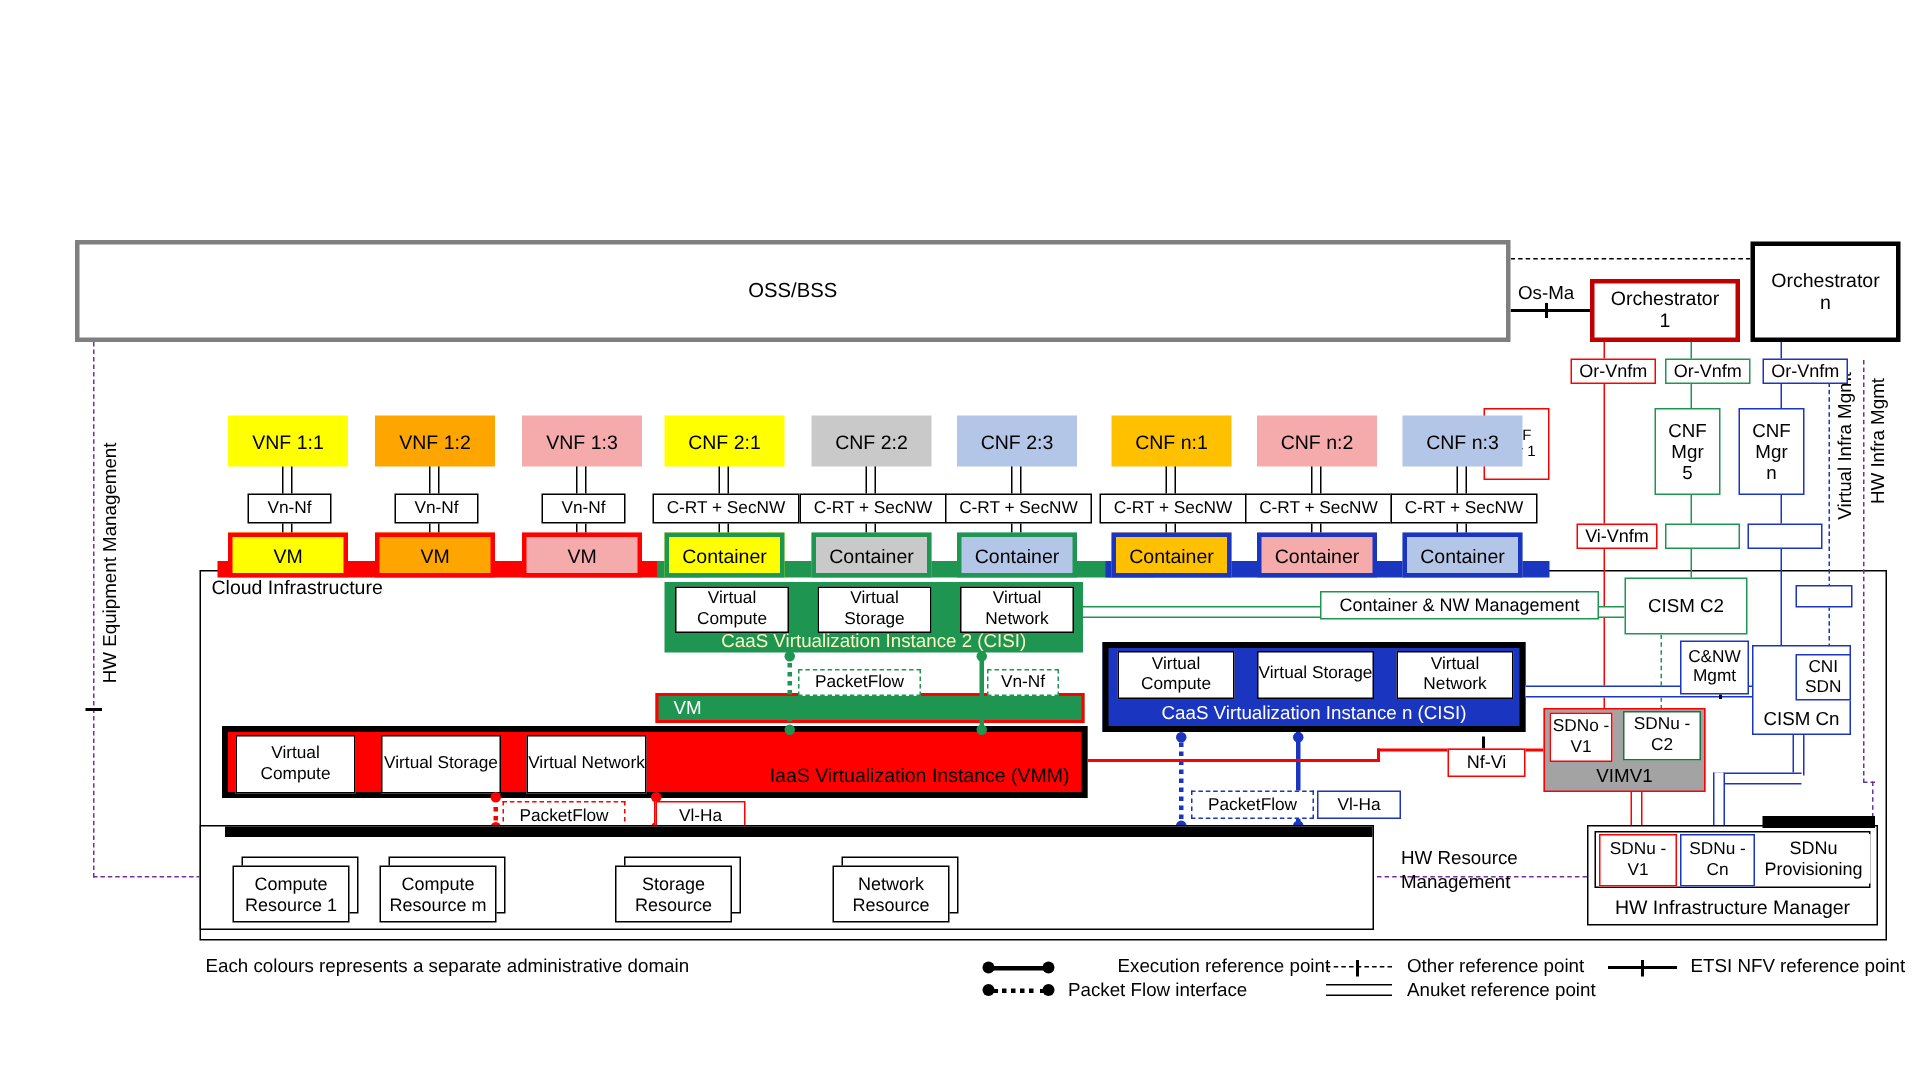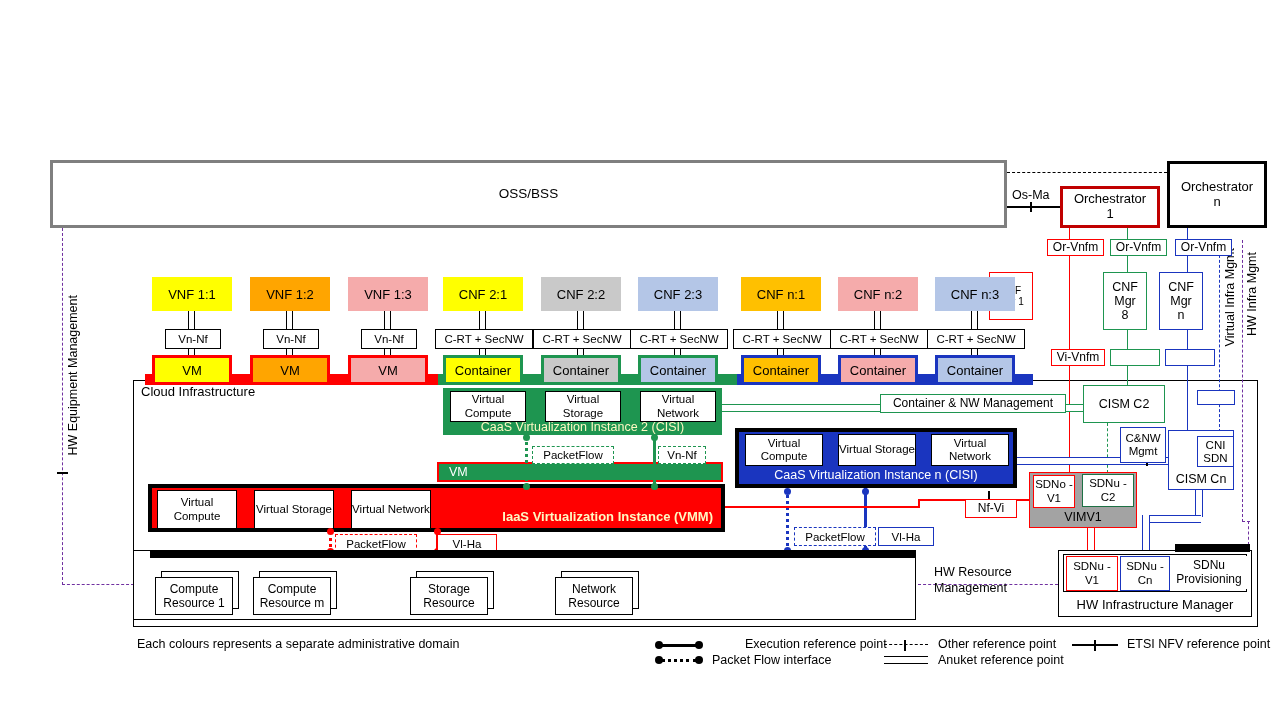--- a/index.html
+++ b/index.html
@@ -80,21 +80,21 @@
   <div class="b" style="left:1107px;top:423px;height:50px;border-left:1.7px dashed var(--green);"></div>
 
   <div class="box" style="left:1060px;top:186px;width:100px;height:42px;border:3px solid var(--darkred);font-size:13px;padding:0 12px;">Orchestrator 1</div>
   <div class="box" style="left:1167px;top:161px;width:100px;height:67px;border:3px solid #000;font-size:13px;padding:0 12px;">Orchestrator n</div>
 
   <div class="box" style="left:1047px;top:239px;width:57px;height:17px;border:1.6px solid var(--red);font-size:12px;">Or-Vnfm</div>
   <div class="box" style="left:1110px;top:239px;width:57px;height:17px;border:1.6px solid var(--green);font-size:12px;">Or-Vnfm</div>
   <div class="box" style="left:1175px;top:239px;width:57px;height:17px;border:1.6px solid var(--blue);font-size:12px;">Or-Vnfm</div>
 
   <div class="box" style="left:989px;top:272px;width:44px;height:48px;border:1.8px solid var(--red);font-size:10px;padding:0 6px;">VNF Mgr 1</div>
-  <div class="box" style="left:1103px;top:272px;width:44px;height:58px;border:1.8px solid var(--green);font-size:12.5px;padding:0 6px;">CNF Mgr 8</div>
+  <div class="box" style="left:1103px;top:272px;width:44px;height:58px;border:1.8px solid var(--green);font-size:12.5px;padding:0 6px;">CNF Mgr 5</div>
   <div class="box" style="left:1159px;top:272px;width:44px;height:58px;border:1.8px solid var(--blue);font-size:12.5px;padding:0 6px;">CNF Mgr n</div>
 
   <div class="box" style="left:1051px;top:349px;width:54px;height:17px;border:1.6px solid var(--red);font-size:12px;">Vi-Vnfm</div>
   <div class="box" style="left:1110px;top:349px;width:50px;height:17px;border:1.6px solid var(--green);"></div>
   <div class="box" style="left:1165px;top:349px;width:50px;height:17px;border:1.6px solid var(--blue);"></div>
   <div class="box" style="left:1197px;top:390px;width:38px;height:15px;border:1.6px solid var(--blue);"></div>
 
   <div class="b" style="left:145px;top:374px;width:322px;height:11px;background:var(--red);"></div>
   <div class="b" style="left:438px;top:374px;width:332px;height:11px;background:var(--green);"></div>
   <div class="b" style="left:737px;top:374px;width:296px;height:11px;background:var(--blue);"></div>
@@ -166,21 +166,21 @@
   <div class="box" style="left:880px;top:394px;width:186px;height:19px;border:1.6px solid var(--green);font-size:12px;">Container &amp; NW Management</div>
 
   <div class="b" style="left:437px;top:462px;width:286px;height:20px;background:var(--green);border:2.6px solid var(--red);">
     <div class="t" style="left:10px;top:1px;color:#fff;font-size:12.5px;">VM</div>
   </div>
 
   <div class="b" style="left:148px;top:484px;width:577px;height:48px;background:var(--red);border:4px solid #000;">
     <div class="inner" style="left:5px;top:2px;width:78px;height:37px;">Virtual Compute</div>
     <div class="inner" style="left:102px;top:2px;width:78px;height:37px;">Virtual Storage</div>
     <div class="inner" style="left:199px;top:2px;width:78px;height:37px;">Virtual Network</div>
-    <div class="t" style="right:8px;top:21px;color:#fef9c3;font-size:13px;font-weight:bold;">IaaS Virtualization Instance (VMM)</div>
+    <div class="t" style="right:8px;top:21px;color:#000000;font-size:13px;">IaaS Virtualization Instance (VMM)</div>
   </div>
 
   <div class="b" style="left:735px;top:428px;width:282px;height:60px;background:var(--blue);border:4px solid #000;">
     <div class="inner" style="left:6px;top:2px;width:76px;height:30px;">Virtual Compute</div>
     <div class="inner" style="left:99px;top:2px;width:76px;height:30px;">Virtual Storage</div>
     <div class="inner" style="left:192px;top:2px;width:76px;height:30px;">Virtual Network</div>
     <div class="t" style="left:0;right:0;top:36px;text-align:center;color:#fff;font-size:12.5px;">CaaS Virtualization Instance n (CISI)</div>
   </div>
 
   <div class="dbl-h" style="left:1017px;top:457px;width:151px;border-color:var(--blue);background:#fff;"></div>

